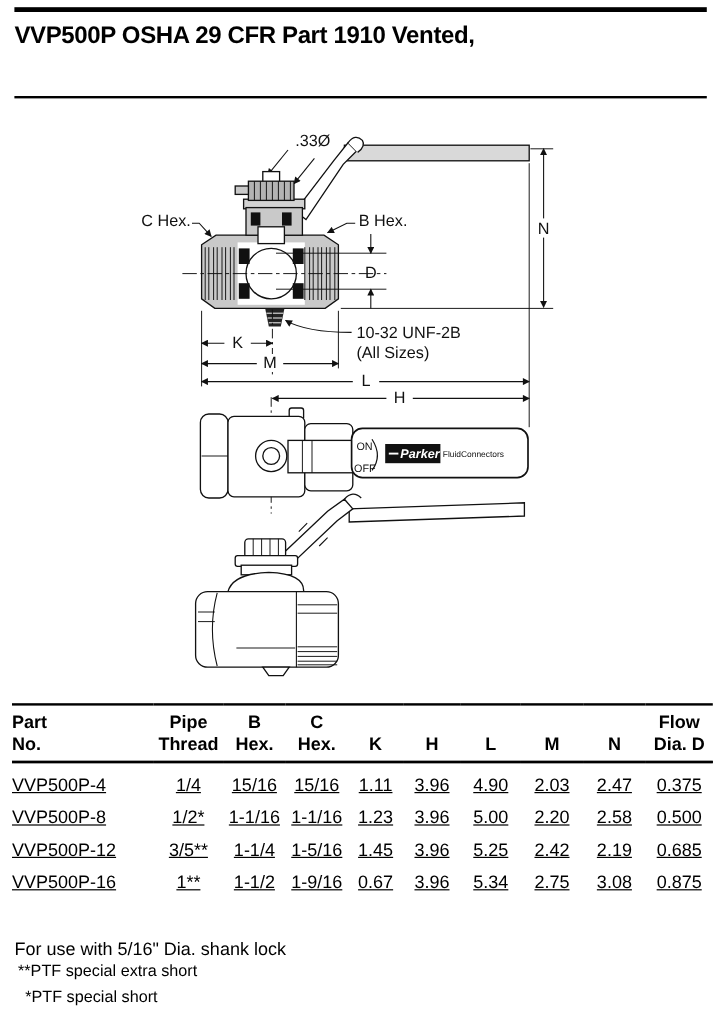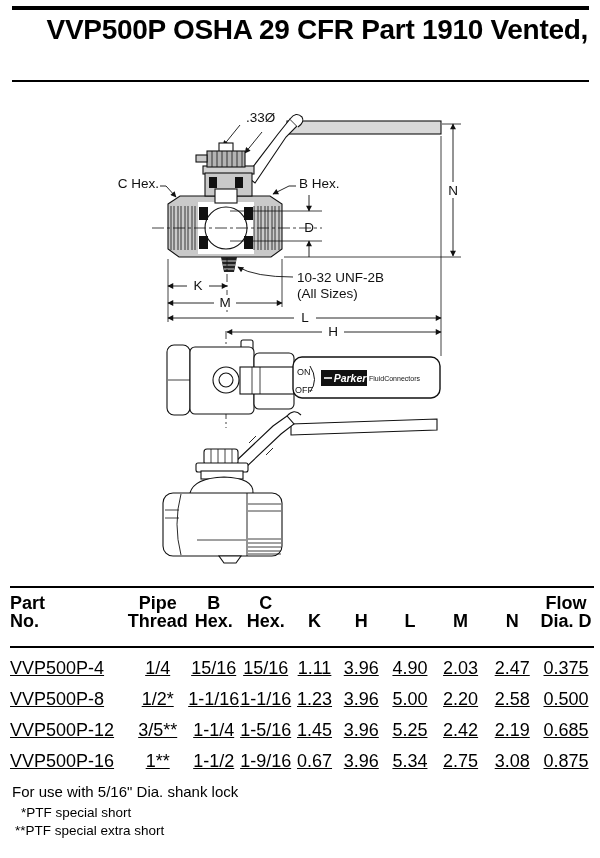--- a/index.html
+++ b/index.html
@@ -4,38 +4,38 @@
 <style>
   * { margin:0; padding:0; box-sizing:border-box; }
   html,body { background:#fff; }
   body {
     width:600px; height:858px; position:relative;
     font-family:"Liberation Sans", sans-serif; color:#000;
   }
   .page { position:absolute; inset:0; background:#ffffff; overflow:hidden; }
   .rule-thick { position:absolute; left:12px; top:6px; width:577px; height:4px; background:#000; }
   .title { position:absolute; left:12px; top:15px; width:576px;
-           font-size:28px; line-height:30px; font-weight:bold; letter-spacing:-0.3px;text-align:right; }
+           font-size:20px; line-height:30px; font-weight:bold; letter-spacing:-0.3px; }
   .rule-thin { position:absolute; left:12px; top:80px; width:577px; height:2px; background:#000; }
 
   svg.diagram { position:absolute; left:0; top:95px; }
   svg text { font-family:"Liberation Sans", sans-serif; font-size:13.5px; fill:#111; stroke:none; }
   svg text.sm { font-size:9px; }
   svg text.xs { font-size:7px; }
   svg text.brand { font-size:10.5px; font-style:italic; font-weight:bold; fill:#fff; }
 
   table.spec { position:absolute; left:10px; top:586px; width:584px;
-               border-collapse:collapse; font-size:18px; }
+               border-collapse:collapse; font-size:15px; }
   table.spec thead { border-top:2px solid #000; border-bottom:2px solid #000; }
   table.spec th, table.spec td { padding:0; text-align:center; vertical-align:bottom;
                font-weight:normal; white-space:nowrap; }
   table.spec thead th { font-weight:bold;text-align:center; }
   table.spec .c0 { text-align:left; }
   table.spec thead tr.h1 th { padding-top:6px; line-height:18px; }
-  table.spec thead tr.h2 th { padding-bottom:16px; line-height:18px; }
+  table.spec thead tr.h2 th { padding-bottom:4px; line-height:18px; }
   table.spec tbody td { padding-top:10px;text-decoration:underline; }
 
   .notes { position:absolute; left:12px; top:783px; }
   .note-usage { font-size:15px; }
   .fn { font-size:13.5px; line-height:18px; }
   .fn1 { margin-left:9px; margin-top:4px; }
   .fn2 { margin-left:3px; }
 </style>
 </head>
 <body>
@@ -260,17 +260,17 @@
         <td>5.34</td>
         <td>2.75</td>
         <td>3.08</td>
         <td>0.875</td>
       </tr>
     </tbody>
   </table>
 
   <div class="notes">
     <div class="note-usage">For use with 5/16" Dia. shank lock</div>
+    <div class="fn fn2">**PTF special extra short</div>
     <div class="fn fn1">*PTF special short</div>
-    <div class="fn fn2">**PTF special extra short</div>
   </div>
 
 </div>
 
 </body></html>

